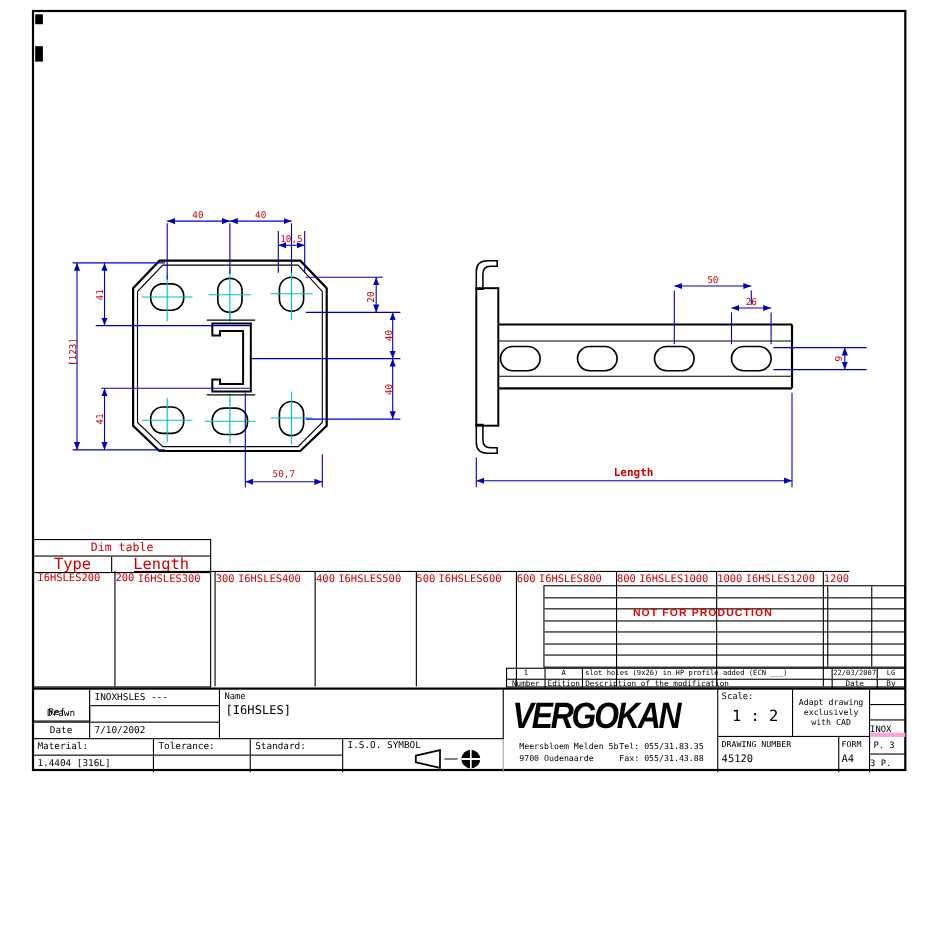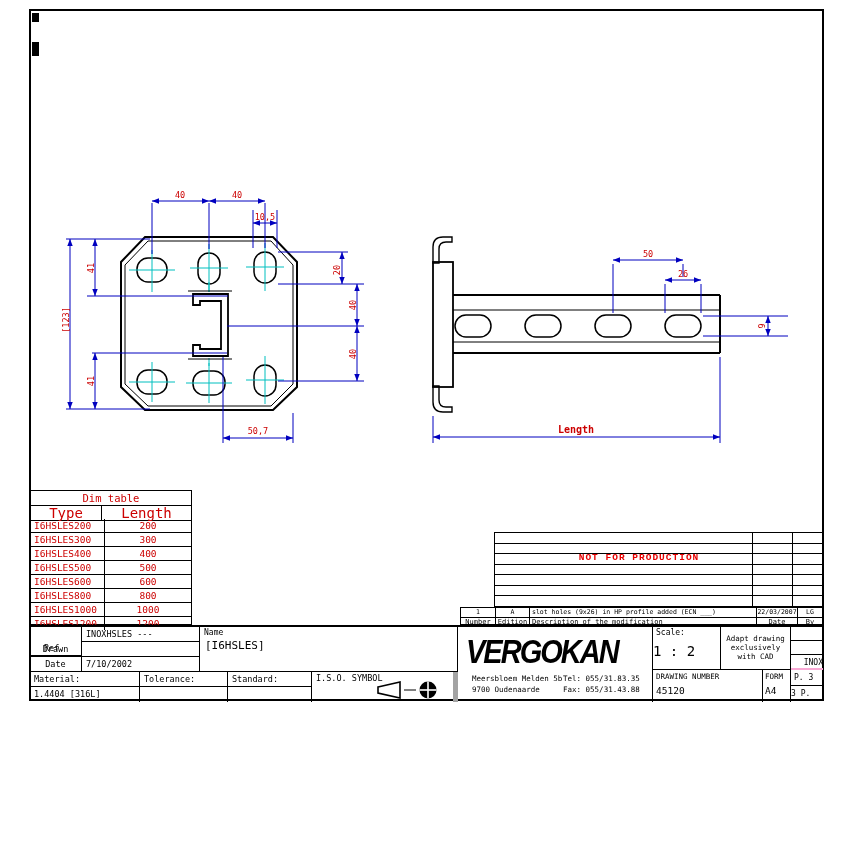--- a/index.html
+++ b/index.html
@@ -7,21 +7,21 @@
        font-family:"DejaVu Sans Mono",monospace;color:#000}
   .abs{position:absolute;box-sizing:border-box}
   svg text{font-family:"DejaVu Sans Mono",monospace}
   .dimtext{fill:#cc0000;font-size:8.5px}
   .kline{stroke:#000;fill:none}
   .bline{stroke:#0000bf;stroke-width:1;fill:none}
   .cline{stroke:#00bfbf;stroke-width:1;fill:none}
   
   .dt-title{height:14px;line-height:14px;text-align:center;color:#cc0000;font-size:10.5px;border-bottom:1px solid #000}
   .dt-head{display:flex;height:14px;line-height:14px;color:#cc0000;font-size:14px;border-bottom:1px solid #000}
-  .dt-rows{display:flex;flex-direction:column;position:absolute;left:0;right:0;top:28px;bottom:0}
+  .dt-rows{display:flex;flex-direction:row;position:absolute;left:0;right:0;top:28px;bottom:0}
   .dt-row{display:flex;flex:1;border-top:1px solid #000;color:#cc0000;font-size:9.5px}
   .dt-row:first-child{border-top:none}
   .dt-type{width:70px;border-right:1px solid #000;padding-left:3px;line-height:13px}
   .dt-len{flex:1;text-align:center;line-height:13px}
   
   .mrow{flex:1;border-top:1px solid #000}
   .mrow:first-child{border-top:none}
   .vdiv{position:absolute;top:0;bottom:0;width:1px;background:#000}
   .mcell{border-right:1px solid #000;overflow:hidden;white-space:nowrap}
   
@@ -212,21 +212,21 @@
   <div class="mrow"></div>
     <div class="mrow"></div>
     <div class="mrow"></div>
     <div class="mrow"></div>
   <div class="mrow"></div>
     <div class="mrow"></div>
     <div class="mrow"></div>
   <div class="vdiv" style="left:257px"></div>
   <div class="vdiv" style="left:297px"></div>
 </div>
-<div class="abs" style="left:527px;top:553px;width:224px;height:11px;line-height:10px;text-align:center;color:#e60000;font-weight:bold;font-size:9.5px;letter-spacing:1px;font-family:Liberation Mono, monospace">NOT FOR PRODUCTION</div>
+<div class="abs" style="left:527px;top:553px;width:224px;height:11px;line-height:10px;text-align:center;color:#e60000;font-weight:bold;font-size:9.5px;letter-spacing:1px;font-family:Liberation Sans, sans-serif">NOT FOR PRODUCTION</div>
 
 <div class="abs" style="left:460px;top:607px;width:363px;height:18px;border:1px solid #000">
   <div style="display:flex;height:9px;border-bottom:1px solid #000;font-size:6.5px;line-height:8px">
     <div class="mcell" style="width:34px;text-align:center">1</div>
     <div class="mcell" style="width:33px;text-align:center">A</div>
     <div class="mcell" style="width:224px;padding-left:2px">slot holes (9x26) in HP profile added (ECN ___)</div>
     <div class="mcell" style="width:40px;text-align:center">22/03/2007</div>
     <div style="flex:1;text-align:center">LG</div>
   </div>
   <div style="display:flex;height:8px;font-size:7px;line-height:8px">
@@ -257,51 +257,51 @@
     <div style="font-size:8.5px;line-height:15px;padding-left:4px">1.4404 [316L]</div>
   </div>
   <div class="abs" style="left:110px;top:45px;width:88px;height:30px;border-right:1px solid #000">
     <div style="height:14px;border-bottom:1px solid #000;font-size:8.5px;line-height:14px;padding-left:4px">Tolerance:</div>
     <div style="font-size:8.5px;line-height:15px;padding-left:4px"></div>
   </div>
   <div class="abs" style="left:198px;top:45px;width:84px;height:30px;border-right:1px solid #000">
     <div style="height:14px;border-bottom:1px solid #000;font-size:8.5px;line-height:14px;padding-left:4px">Standard:</div>
     <div style="font-size:8.5px;line-height:15px;padding-left:4px"></div>
   </div>
-  <div class="abs" style="left:282px;top:45px;width:146px;height:30px;border-right:5px solid #a3a3a3">
+  <div class="abs" style="left:282px;top:45px;width:146px;height:30px;border-right:1px solid #a3a3a3">
     <div style="font-size:8.5px;padding:1px 0 0 4px">I.S.O. SYMBOL</div>
     <svg class="abs" style="left:62px;top:8px" width="80" height="20" viewBox="0 0 80 20">
       <polygon points="4,7 26,2 26,18 4,13" fill="none" stroke="#000" stroke-width="1.6"></polygon>
       <line x1="30" y1="10" x2="42" y2="10" stroke="#000" stroke-width="1"></line>
       <circle cx="54" cy="10" r="8.5" fill="#000"></circle>
       <line x1="45.5" y1="10" x2="62.5" y2="10" stroke="#fff" stroke-width="1.6"></line>
       <line x1="54" y1="1.5" x2="54" y2="18.5" stroke="#fff" stroke-width="1.6"></line>
     </svg>
   </div>
 
   <div class="abs" style="left:428px;top:0;width:195px;height:75px;border-right:1px solid #000">
     <div style="font-family:'Liberation Sans',sans-serif;font-weight:900;font-style:italic;font-size:29px;letter-spacing:-2px;transform:scaleY(1.15);transform-origin:left top;padding:5px 0 0 8px">VERGOKAN</div>
     <div class="abs" style="left:14px;top:47px;font-size:7.5px;line-height:10px">Meersbloem Melden 5b</div>
     <div class="abs" style="left:14px;top:58px;font-size:7.5px;line-height:10px">9700 Oudenaarde</div>
     <div class="abs" style="left:105px;top:47px;font-size:7.5px;line-height:10px">Tel: 055/31.83.35</div>
     <div class="abs" style="left:105px;top:58px;font-size:7.5px;line-height:10px">Fax: 055/31.43.88</div>
   </div>
 
   <div class="abs" style="left:623px;top:0;width:68px;height:43px;border-right:1px solid #000;border-bottom:1px solid #000">
     <div style="font-size:8px;padding:1px 0 0 3px">Scale:</div>
-    <div style="font-size:14px;padding-top:6px">1 : 2</div>
+    <div style="font-size:14px;text-align:center;padding-top:6px">1 : 2</div>
   </div>
   <div class="abs" style="left:691px;top:0;width:70px;height:43px;border-right:1px solid #000;border-bottom:1px solid #000;text-align:center;font-size:7.5px;line-height:9px;padding-top:7px">
     <div>Adapt drawing</div>
     <div>exclusively</div>
     <div>with CAD</div>
   </div>
   <div class="abs" style="left:761px;top:0;width:32px;height:14px;border-bottom:1px solid #000"></div>
   <div class="abs" style="left:761px;top:14px;width:32px;height:14px;border-bottom:1px solid #000"></div>
-  <div class="abs" style="left:761px;top:28px;width:32px;height:15px;border-bottom:2px solid #f9a8d4;font-size:8px;line-height:15px;text-align:right">INOX</div>
+  <div class="abs" style="left:761px;top:28px;width:32px;height:15px;border-bottom:4px solid #f9a8d4;font-size:8px;line-height:15px;text-align:left">INOX</div>
 
   <div class="abs" style="left:623px;top:43px;width:110px;height:32px;border-right:1px solid #000">
     <div style="font-size:7.5px;padding:2px 0 0 3px">DRAWING NUMBER</div>
     <div style="font-size:9.5px;padding:4px 0 0 3px">45120</div>
   </div>
   <div class="abs" style="left:733px;top:43px;width:28px;height:32px;border-right:1px solid #000">
     <div style="font-size:7.5px;padding:2px 0 0 2px">FORM</div>
     <div style="font-size:9.5px;padding:4px 0 0 2px">A4</div>
   </div>
   <div class="abs" style="left:761px;top:43px;width:32px;height:16px;border-bottom:1px solid #000;font-size:8px;line-height:15px;padding-left:3px">P. 3</div>

